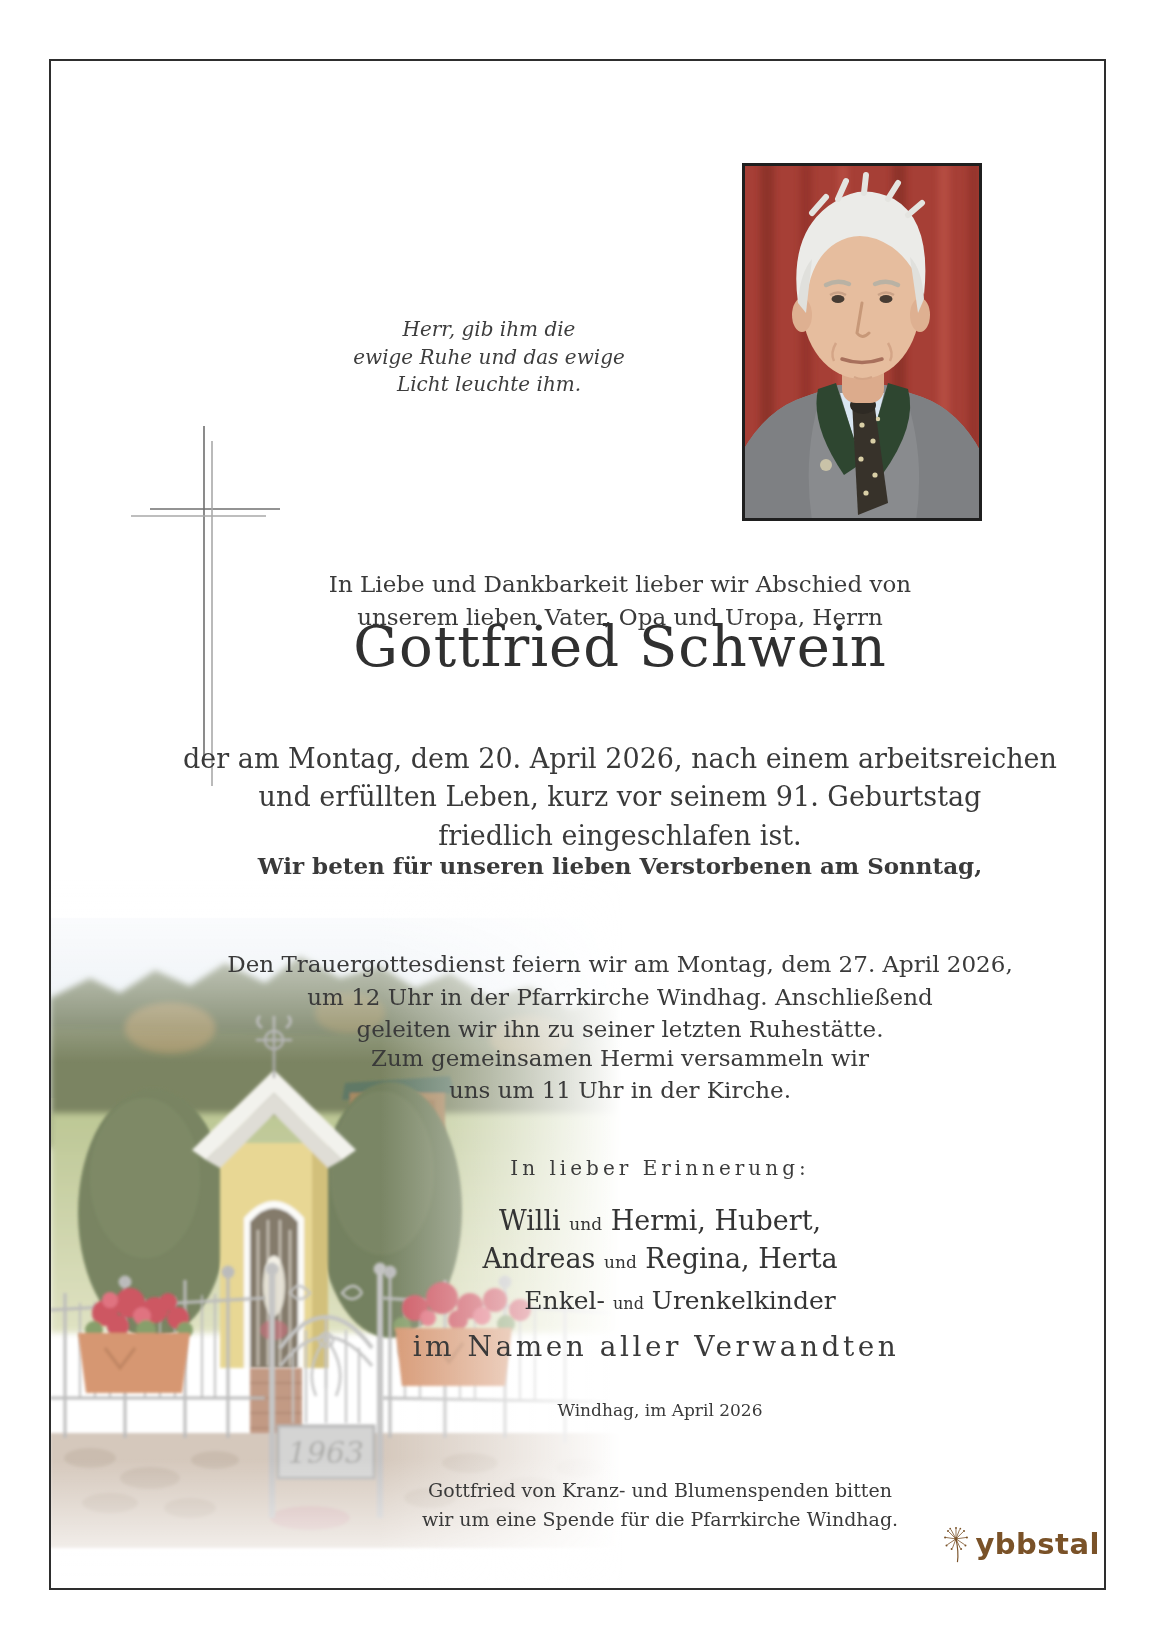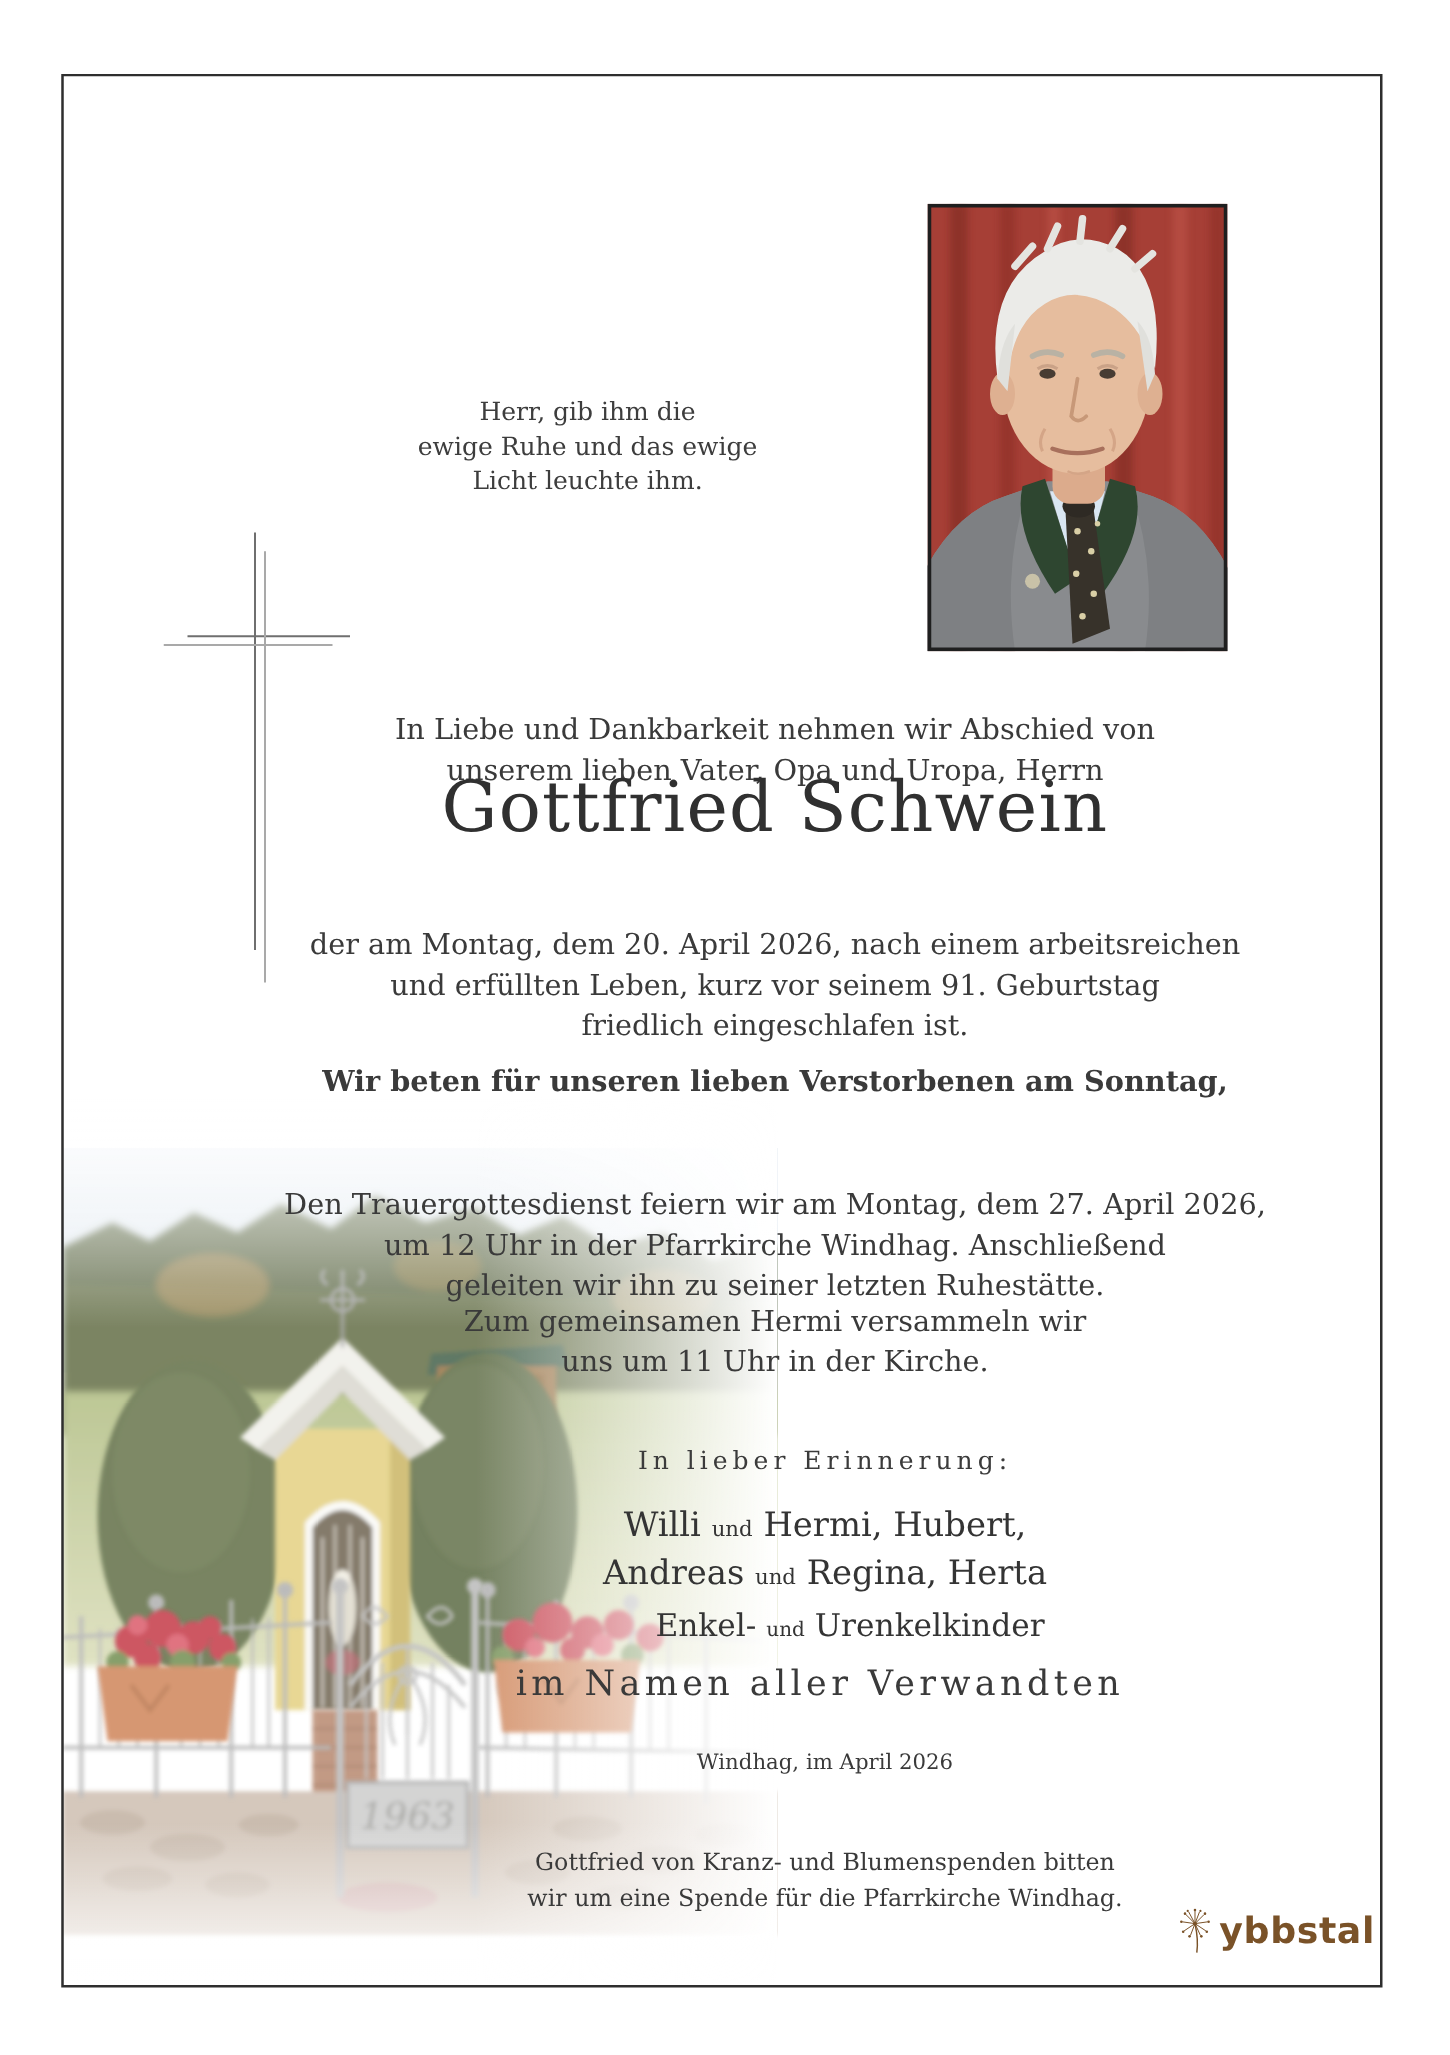--- a/index.html
+++ b/index.html
@@ -2,24 +2,24 @@
 <html><head>
 <meta charset="utf-8">
 <style>
   html,body{margin:0;padding:0;background:#ffffff;}
   .page{position:relative;width:1160px;height:1644px;background:#ffffff;overflow:hidden;
         font-family:"DejaVu Serif", serif;color:#3a3a3a;}
   .card-border{position:absolute;left:49px;top:59px;width:1053px;height:1527px;
         border:2px solid #2e2e2e;background:transparent;}
   .abs{position:absolute;}
   .center{text-align:center;}
-  .quote{left:315px;top:316px;width:310px;font-size:20px;line-height:1.38;color:#3d3d3d;}
+  .quote{left:334px;top:316px;width:310px;font-style:italic;font-size:20px;line-height:1.38;color:#3d3d3d;}
   .farewell{left:180px;top:568px;width:880px;font-size:23px;line-height:1.42;}
   .deceased-name{left:180px;top:616px;width:880px;font-size:56px;letter-spacing:1px;color:#303030;line-height:1.1;}
-  .obituary{left:180px;top:740px;width:880px;font-size:23px;line-height:1.42;}
+  .obituary{left:180px;top:740px;width:880px;font-size:27px;line-height:1.42;}
   .prayer{left:180px;top:850px;width:880px;font-size:23px;line-height:1.42;font-weight:bold;}
   .funeral{left:180px;top:948px;width:880px;font-size:23px;line-height:1.42;}
   .gathering{left:180px;top:1042px;width:880px;font-size:23px;line-height:1.40;}
   .remembrance-heading{left:300px;top:1156px;width:720px;font-size:20px;letter-spacing:4px;color:#3b3b3b;}
   .mourners{left:300px;top:1202px;width:720px;font-size:27px;line-height:1.42;color:#343434;}
   .mourners .und{font-size:17px;}
   .enkel-row{left:300px;top:1286px;width:720px;font-size:25px;color:#343434;padding-left:20px;}
   .enkel-row .und{font-size:16px;}
   .in-name-of{left:296px;top:1330px;width:720px;font-size:28px;letter-spacing:3.5px;}
   .dateline{left:300px;top:1400px;width:720px;font-size:17px;}
@@ -329,21 +329,21 @@
     </g>
   </svg>
 
   <div class="abs quote center">
     <div>Herr, gib ihm die</div>
     <div>ewige Ruhe und das ewige</div>
     <div>Licht leuchte ihm.</div>
   </div>
 
   <div class="abs farewell center">
-    <div>In Liebe und Dankbarkeit nehmen wir Abschied von</div>
+    <div>In Liebe und Dankbarkeit lieber wir Abschied von</div>
     <div>unserem lieben Vater, Opa und Uropa, Herrn</div>
   </div>
 
   <div class="abs deceased-name center">Gottfried Schwein</div>
 
   <div class="abs obituary center">
     <div>der am Montag, dem 20. April 2026, nach einem arbeitsreichen</div>
     <div>und erfüllten Leben, kurz vor seinem 91. Geburtstag</div>
     <div>friedlich eingeschlafen ist.</div>
   </div>

